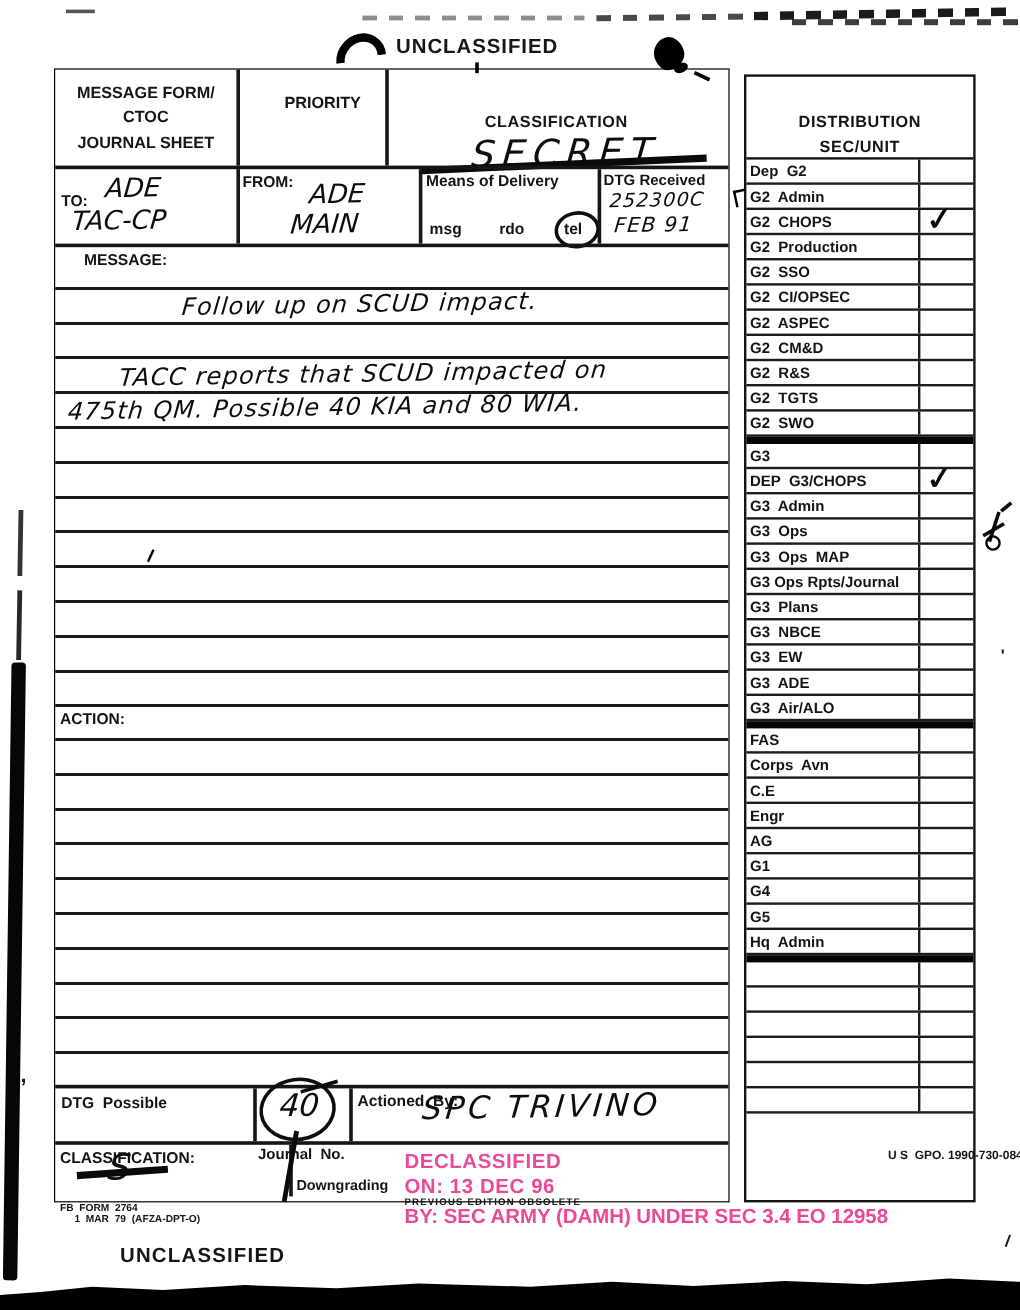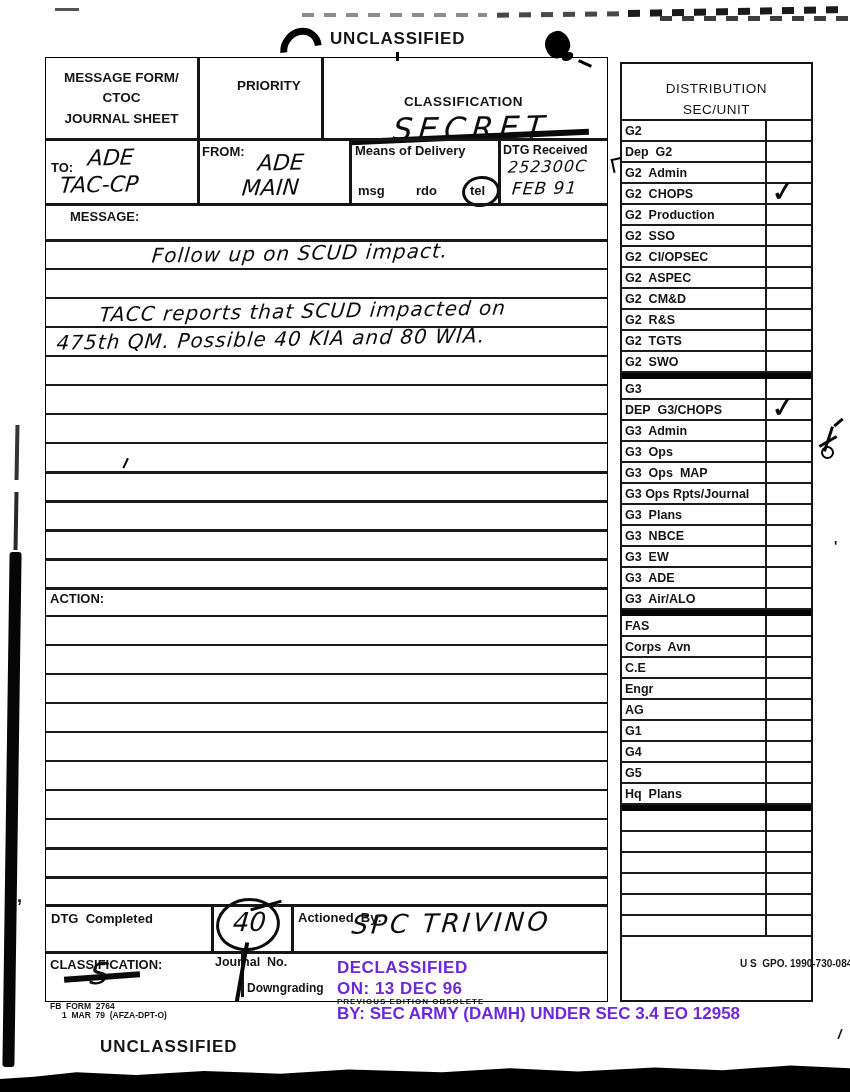--- a/index.html
+++ b/index.html
@@ -2,37 +2,37 @@
 <html><head>
 <meta charset="utf-8">
 <style>
   html,body{margin:0;padding:0;background:#e8e8e8;}
   #scene{position:relative;width:850px;height:1092px;background:#ffffff;overflow:hidden;
          font-family:"Liberation Sans",sans-serif;color:#141414;}
   .abs{position:absolute;}
   .printed{font-family:"Liberation Sans",sans-serif;font-weight:700;color:#161616;}
   .hand{font-family:"DejaVu Sans",sans-serif;font-style:italic;color:#0d0d0d;
         transform:skewX(-6deg) rotate(-1deg);white-space:nowrap;}
-  .stamp{font-family:"Liberation Sans",sans-serif;font-weight:700;color:#6d28d9;white-space:nowrap;}
+  .stamp{font-family:"Liberation Sans",sans-serif;font-weight:700;color:#ec4899;white-space:nowrap;}
 
   
   #main-form{position:absolute;left:45px;top:57px;width:563px;height:945px;
              border:1px solid #000000;box-sizing:border-box;}
   .hline{position:absolute;left:0;right:0;height:3px;background:#161616;}
   .vline{position:absolute;width:3px;background:#161616;}
   .rules{position:absolute;left:0;right:0;
          background:repeating-linear-gradient(180deg,#1a1a1a 0 2.5px,transparent 2.5px 29px);}
   .lbl{position:absolute;font-weight:700;font-size:13px;white-space:pre;}
   .lbl-sm{position:absolute;font-weight:700;font-size:12px;white-space:pre;}
 
   
   #dist-table{position:absolute;left:620px;top:62px;width:193px;height:940px;
               border:2.5px solid #141414;box-sizing:border-box;background:#fff;}
-  .dist-header{height:57px;border-bottom:2.5px solid #141414;box-sizing:border-box;
-               text-align:center;padding-top:15px;font-weight:400;font-size:13.5px;
+  .dist-header{height:69px;border-bottom:2.5px solid #141414;box-sizing:border-box;
+               text-align:center;padding-top:28px;font-weight:700;font-size:13.5px;
                letter-spacing:.5px;line-height:1.55;}
   .dist-row{height:21px;box-sizing:border-box;border-bottom:2px solid #1c1c1c;display:flex;}
   .dist-label{flex:1;font-weight:700;font-size:12.5px;padding:3px 0 0 3px;white-space:pre;overflow:hidden;}
   .dist-checkcell{width:46px;border-left:2px solid #1c1c1c;box-sizing:border-box;position:relative;}
   .dist-check{position:absolute;left:4px;top:-9px;font-size:28px;font-weight:700;
               font-family:"DejaVu Sans",sans-serif;color:#0a0a0a;transform:rotate(-6deg);
               text-shadow:.7px 0 #0a0a0a;}
   .dist-divider{height:6px;background:#050505;}
 
   
@@ -99,21 +99,21 @@
     <div class="vline" style="left:452px;top:83px;height:62px;"></div>
     <div class="hline" style="top:145px;"></div>
 
     <div class="lbl" style="left:4px;top:151px;margin-left:20px;">MESSAGE:</div>
     <div class="rules" style="top:181px;height:351px;"></div>
 
     <div class="lbl" style="left:4px;top:533px;">ACTION:</div>
     <div class="rules" style="top:557px;height:264px;"></div>
 
     <div class="hline" style="top:846px;"></div>
-    <div class="lbl" style="left:5px;top:853px;">DTG  Completed</div>
+    <div class="lbl" style="left:5px;top:853px;">DTG  Possible</div>
     <div class="lbl" style="left:169px;top:852px;font-size:12.5px;margin-top:45px;">Journal  No.</div>
     <div class="lbl" style="left:252px;top:852px;">Actioned  By:</div>
     <div class="vline" style="left:165px;top:849px;height:44px;"></div>
     <div class="vline" style="left:245px;top:849px;height:44px;"></div>
 
     <div class="hline" style="top:893px;"></div>
     <div class="lbl" style="left:4px;top:899px;">CLASSIFICATION:</div>
     <div class="vline" style="left:195px;top:896px;height:43px;"></div>
     <div class="lbl-sm" style="left:201px;top:923px;">Downgrading</div>
   </div>
@@ -133,26 +133,20 @@
   <div class="abs hand" style="left:90px;top:956px;font-size:30px;">S</div>
   <div class="penbar" style="left:64px;top:974px;width:76px;height:6px;transform:rotate(-4deg);"></div>
 
   <div id="dist-table">
     <div class="dist-header">
       <div>DISTRIBUTION</div>
       <div>SEC/UNIT</div>
     </div>
     <div class="dist-rows">
 
-        <div class="dist-row">
-          <div class="dist-label">G2</div>
-          <div class="dist-checkcell">
-            
-          </div>
-        </div>
 
         <div class="dist-row">
           <div class="dist-label">Dep  G2</div>
           <div class="dist-checkcell">
             
           </div>
         </div>
 
         <div class="dist-row">
           <div class="dist-label">G2  Admin</div>
@@ -353,21 +347,21 @@
         </div>
 
         <div class="dist-row">
           <div class="dist-label">G5</div>
           <div class="dist-checkcell">
             
           </div>
         </div>
 
         <div class="dist-row">
-          <div class="dist-label">Hq  Plans</div>
+          <div class="dist-label">Hq  Admin</div>
           <div class="dist-checkcell">
             
           </div>
         </div>
       <div class="dist-divider"></div>
         <div class="dist-row">
           <div class="dist-label"></div>
           <div class="dist-checkcell">
             
           </div>

